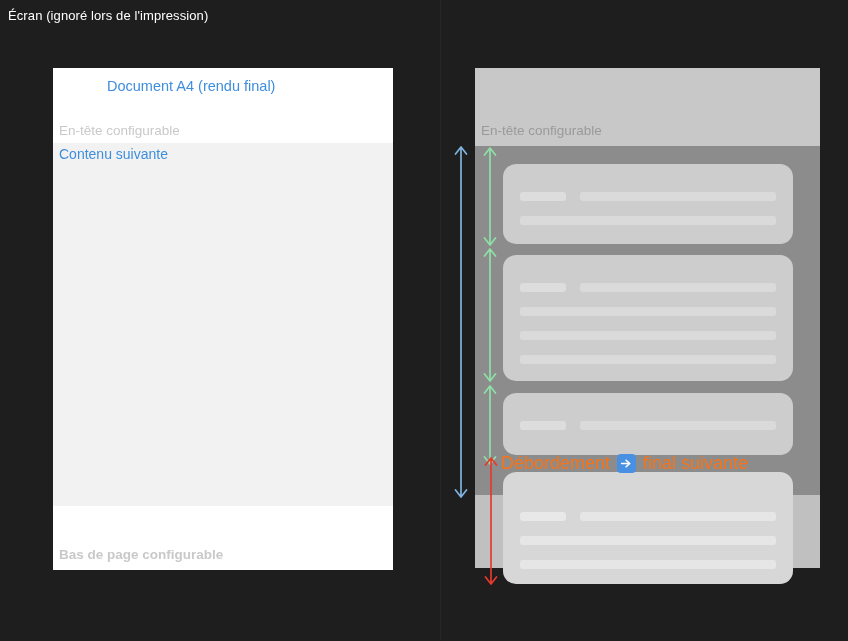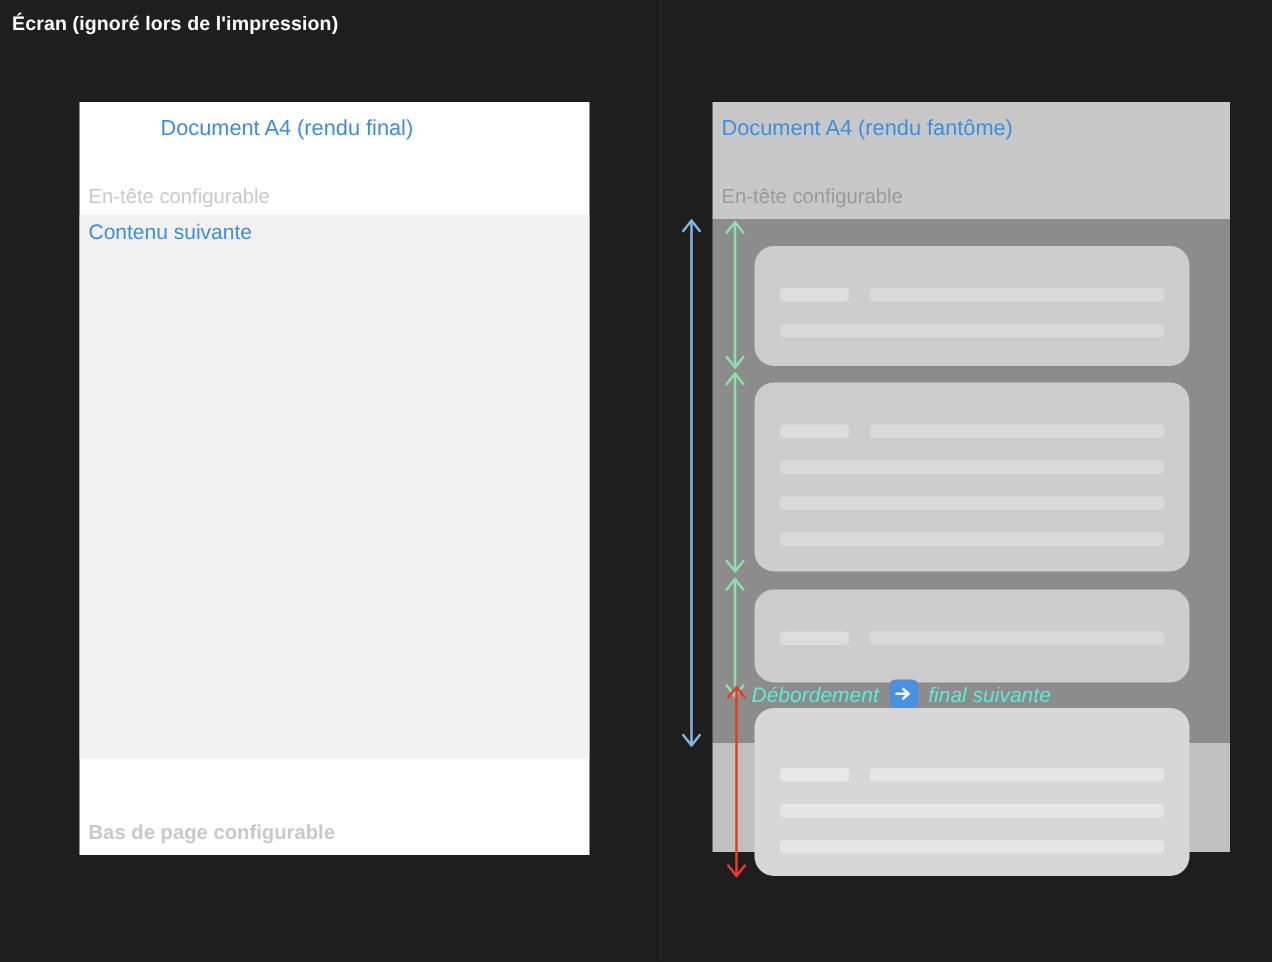--- a/index.html
+++ b/index.html
@@ -15,21 +15,21 @@
     font-family: "Liberation Sans", sans-serif;
     position: relative;
   }
 
   
   #screen-title {
     position: absolute;
     left: 8px;
     top: 8px;
     font-size: 13px;
-    font-weight: bold;
+    font-weight: normal;
     color: #ffffff;
     letter-spacing: 0.1px;
     white-space: nowrap;
   }
 
   
   #panel-divider {
     position: absolute;
     left: 440px;
     top: 0;
@@ -187,23 +187,22 @@
     position: absolute;
     left: 501px;
     top: 453px;
     display: flex;
     align-items: center;
     gap: 7px;
     z-index: 8;
     white-space: nowrap;
   }
   #overflow-note .note-text {
-    font-size: 14px;
-    color: #5eead4;
-    font-style: italic;
+    font-size: 18px;
+    color: #f97316;
   }
   #overflow-note .arrow-badge {
     width: 19px;
     height: 19px;
     background: #4a90e2;
     border-radius: 4px;
     display: flex;
     align-items: center;
     justify-content: center;
     flex: none;
@@ -222,21 +221,20 @@
   <div class="doc-body"></div>
   <div class="doc-body-label">Contenu suivante</div>
   <div class="doc-footer">Bas de page configurable</div>
 </div>
 
 <div id="doc-ghost">
   <div class="ghost-header-band"></div>
   <div class="ghost-body-band"></div>
   <div class="ghost-overflow-band"></div>
 
-  <div class="ghost-title">Document A4 (rendu fantôme)</div>
   <div class="ghost-header-label">En-tête configurable</div>
 
   <div id="ghost-cards">
       <div class="skel-card" style="top: 96px; height: 80px;">
         <div class="skel-row" style="top: 28px;">
           <span class="skel-chip"></span>
           <span class="skel-line"></span>
         </div>
         <div class="skel-row" style="top: 52px;">
           <span class="skel-line"></span>

